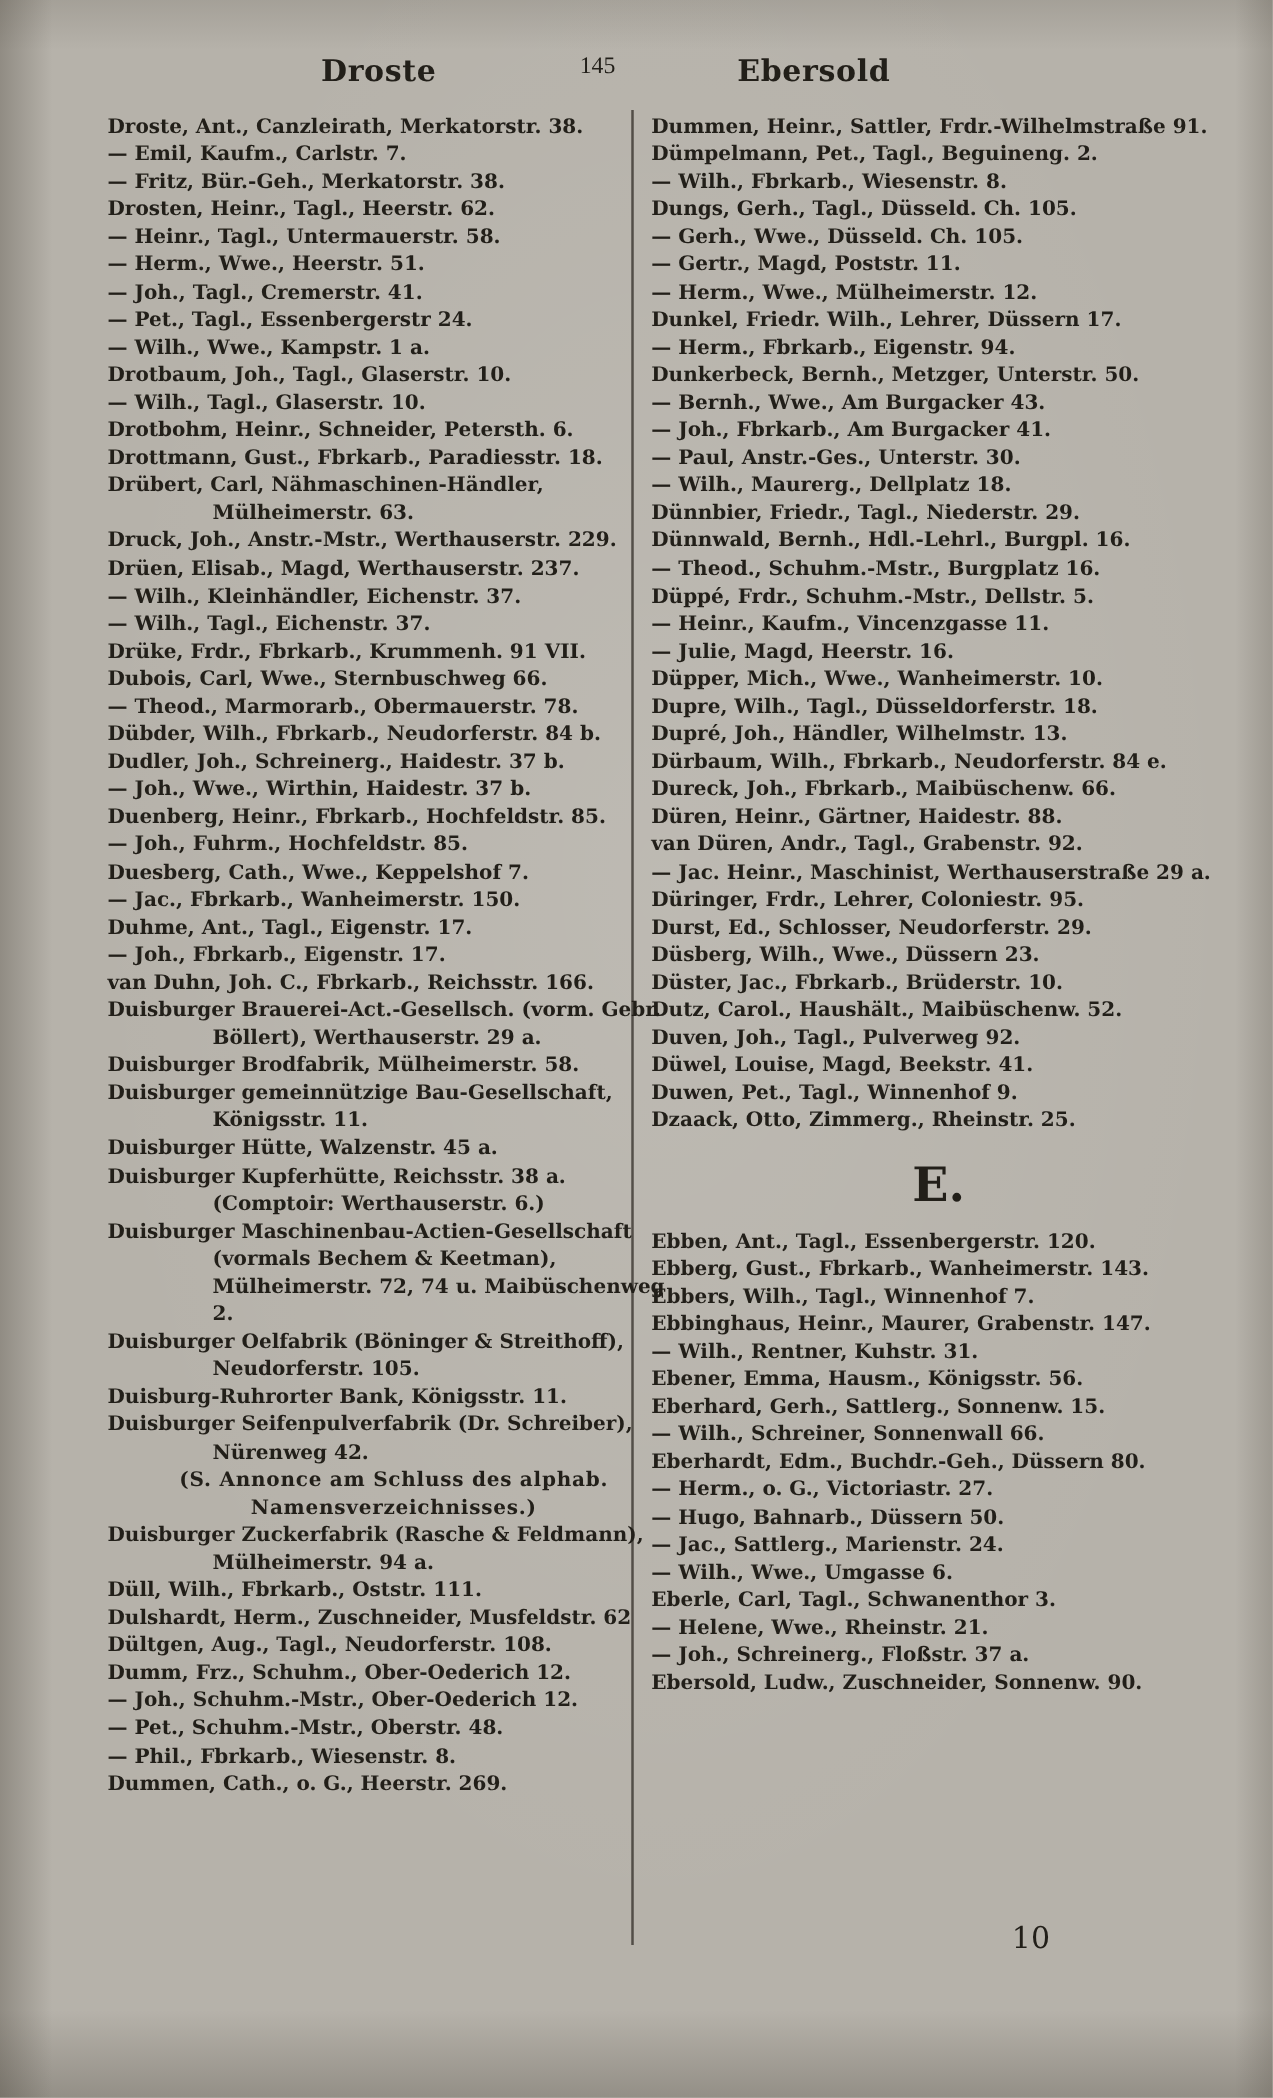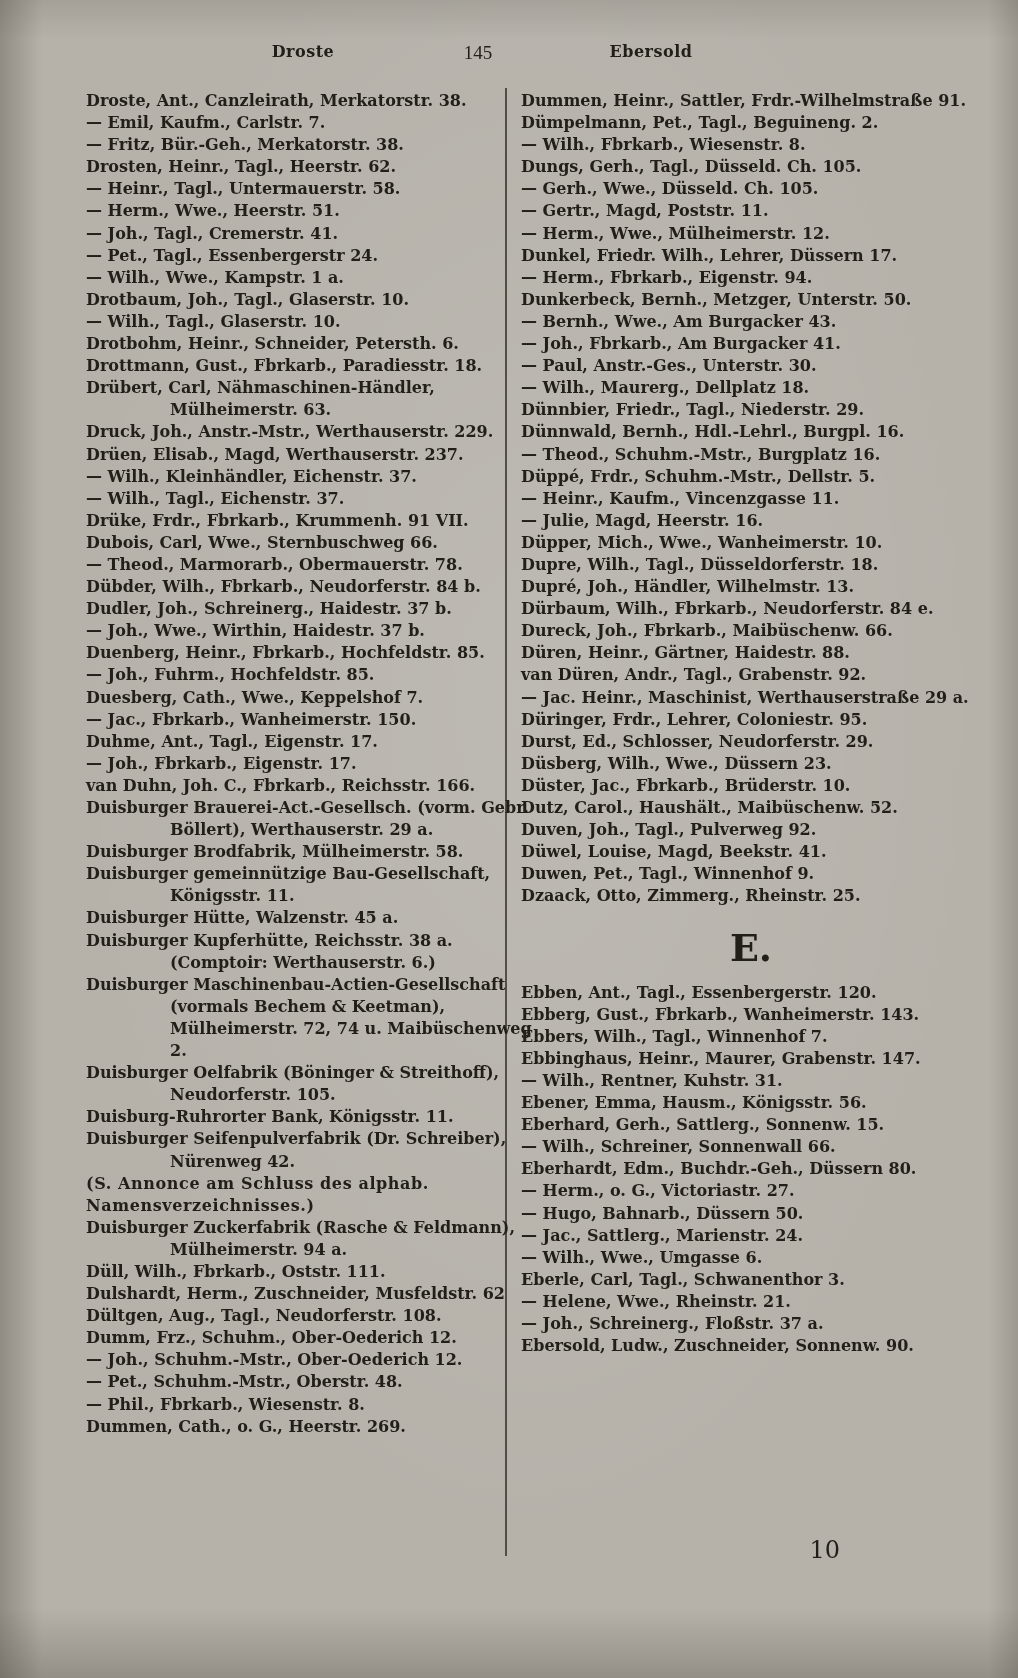--- a/index.html
+++ b/index.html
@@ -12,21 +12,21 @@
     background:
       radial-gradient(ellipse at 52% 42%, rgba(255,255,255,0.10), rgba(0,0,0,0) 62%),
       linear-gradient(to right, rgba(58,52,42,0.30), rgba(58,52,42,0) 42px),
       linear-gradient(to left, rgba(58,52,42,0.20), rgba(58,52,42,0) 30px),
       linear-gradient(to top, rgba(58,52,42,0.28), rgba(58,52,42,0) 70px),
       linear-gradient(to bottom, rgba(58,52,42,0.14), rgba(58,52,42,0) 40px),
       #b6b2aa;
   }
 
   .running-header { position: absolute; top: 42px; left: 0; width: 100%; height: 30px; }
-  .rh-title { position: absolute; font-size: 16px; font-weight: bold; letter-spacing: 0.5px; text-align: center; }
+  .rh-title { position: absolute; font-size: 24px; font-weight: bold; letter-spacing: 0.5px; text-align: center; }
   .rh-left  { left: 218px; width: 170px; }
   .rh-right { left: 556px; width: 190px; }
   .rh-num   { position: absolute; left: 428px; width: 100px; text-align: center; font-size: 19px; font-weight: normal; font-family: Liberation Serif, serif; }
 
   .divider {
     position: absolute; left: 505px; top: 88px;
     width: 2px; height: 1468px;
     background: rgba(48,44,37,0.75);
   }
 
@@ -35,21 +35,21 @@
     font-size: 16px; line-height: 22.1px;
     font-weight: bold;
   }
   .col-left  { left: 38px;  width: 458px; margin-left: 48px; }
   .col-right { left: 521px; width: 460px; }
 
   .entry { padding-left: 30px; text-indent: -30px; }
   .entry.indent2 { padding-left: 84px; text-indent: -84px; }
   .entry.bold-center {
     padding-left: 0; text-indent: 0;
-    letter-spacing: 0.6px;
+    text-align: center; letter-spacing: 0.6px;
   }
 
   .section-heading {
     text-align: center;
     font-size: 38px; font-weight: bold;
     padding: 30px 0 22px 0;
   }
 
   .footer-number {
     position: absolute; left: 770px; top: 1536px;

